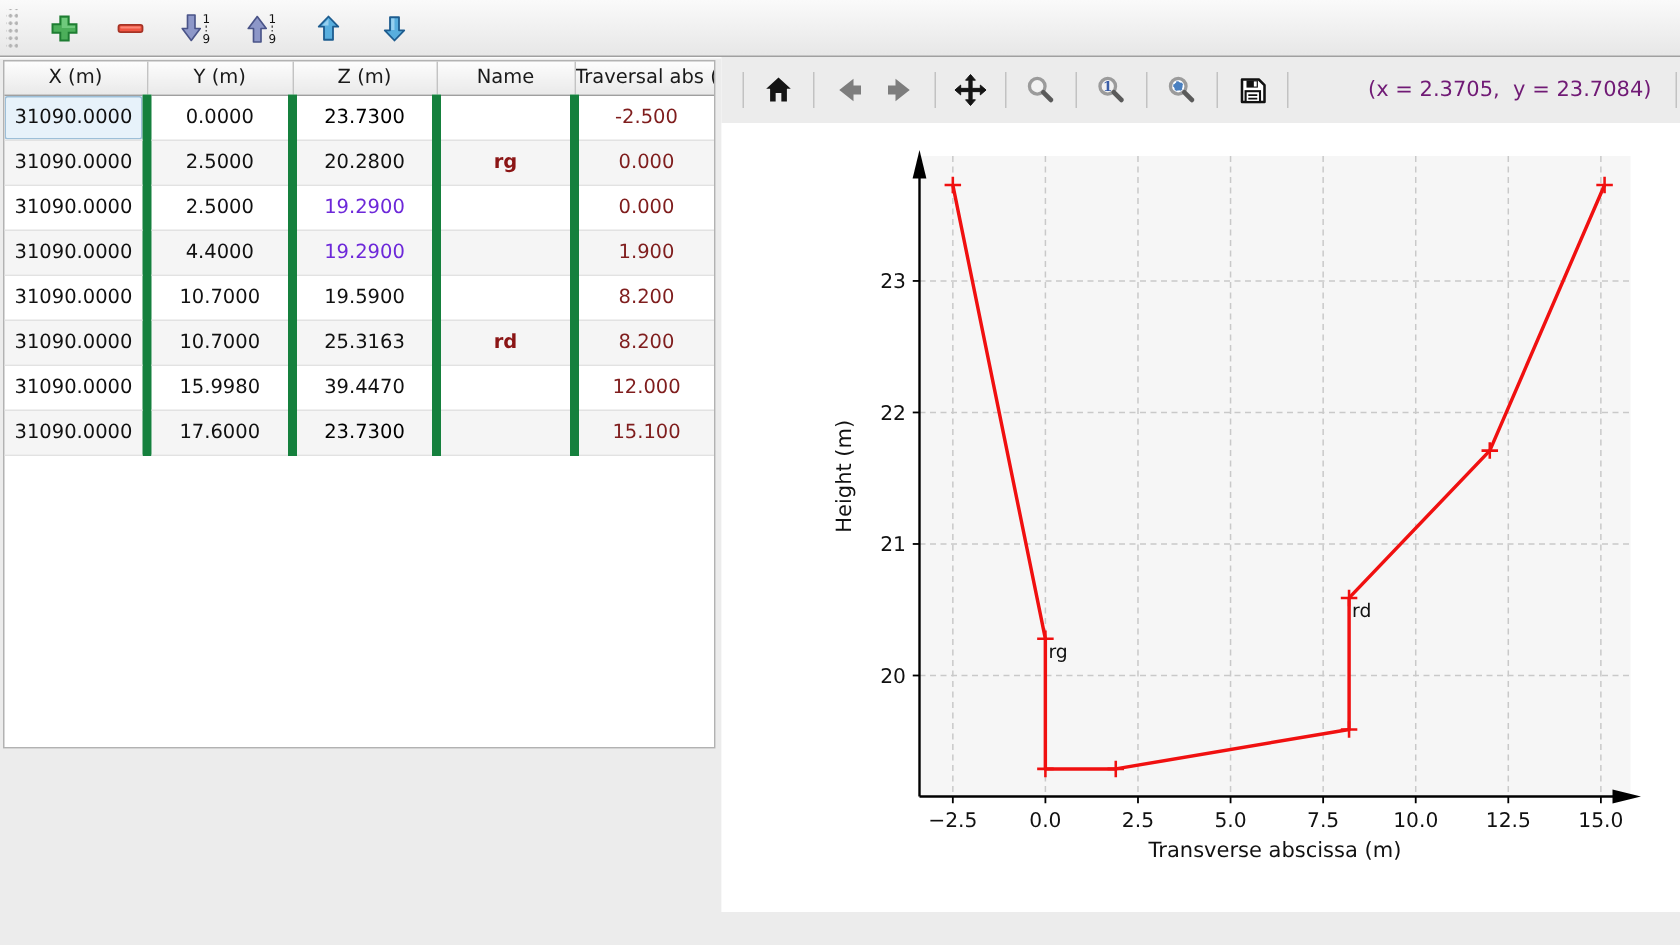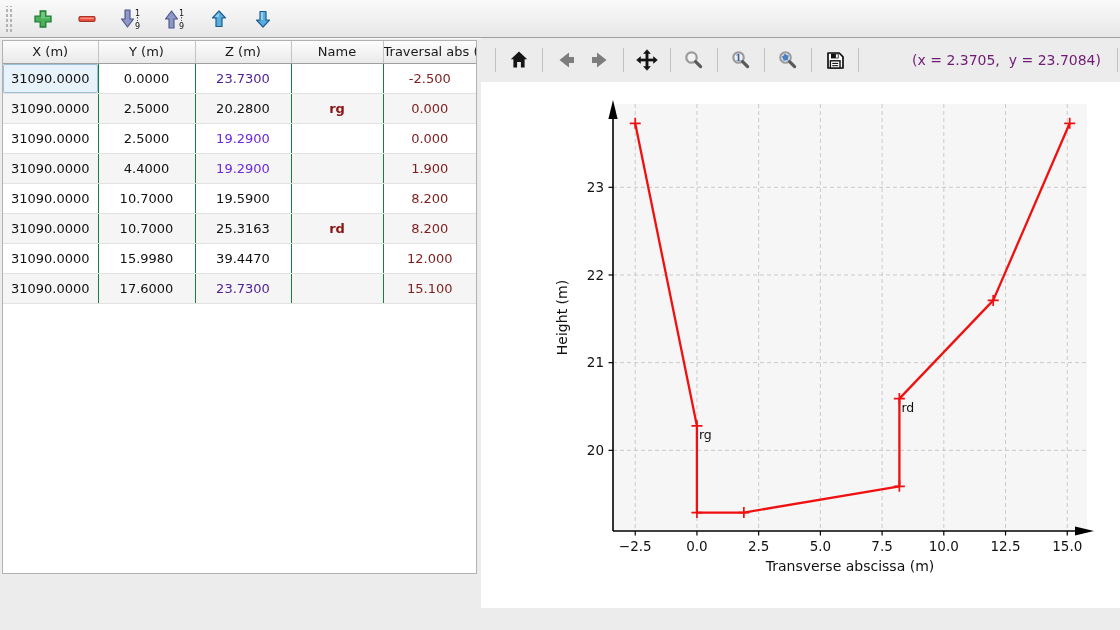--- a/index.html
+++ b/index.html
@@ -24,46 +24,46 @@
     background-image:radial-gradient(#b3b3b3 1px, transparent 1.2px);
     background-size:4px 5px; background-position:1px 2px;
   }
   .tb-btn {
     width:30px; height:30px; border:none; background:transparent;
     display:flex; align-items:center; justify-content:center; padding:0;
   }
 
   
   .table-panel {
-    position:absolute; left:2px; top:40px; width:475px; height:534px;
+    position:absolute; left:2px; top:40px; width:475px; height:459px;
     background:#ffffff; border:1px solid #b2b2b2;
   }
   table.grid { border-collapse:collapse; table-layout:fixed; width:473px; }
   table.grid col.c0{width:95px} table.grid col.c1{width:97px}
   table.grid col.c2{width:96px} table.grid col.c3{width:92px}
   table.grid col.c4{width:93px}
   table.grid th {
     height:22px; font-weight:400; font-size:13px; color:#1a1a1a;
     background:linear-gradient(#fdfdfd,#e9e9e9);
     border-right:1px solid #c3c3c3; border-bottom:1px solid #9f9f9f;
     text-align:center; white-space:nowrap; overflow:hidden; padding:0;
   }
   table.grid th:last-child { border-right:none; }
   table.grid td {
     height:30px; text-align:center; font-size:13px;
-    border-right:1px solid #15803d; border-bottom:1px solid #e2e2e2;
+    border-right:6px solid #15803d; border-bottom:1px solid #e2e2e2;
     white-space:nowrap; overflow:hidden; padding:0 2px;
   }
   table.grid td:last-child { border-right:none; }
   table.grid tbody tr:nth-child(even) td { background:#f5f5f5; }
   td.cell-selected {
     background:#e7f2fa !important;
     box-shadow:inset 0 0 0 1px #9dbfd8; border-radius:2px;
   }
-  td[data-variant="blue"] { color:#4c1d95; }
+  td[data-variant="blue"] { color:#000000; }
   td[data-variant="red"]  { color:#6d28d9; }
   td.name-cell { color:#8b1515; font-weight:bold; }
   td.abs-cell  { color:#7f1d1d; }
 
   
   .plot-panel {
     position:absolute; left:481px; top:38px; width:639px; height:570px;
     background:#ffffff;
   }
   .plot-toolbar {

